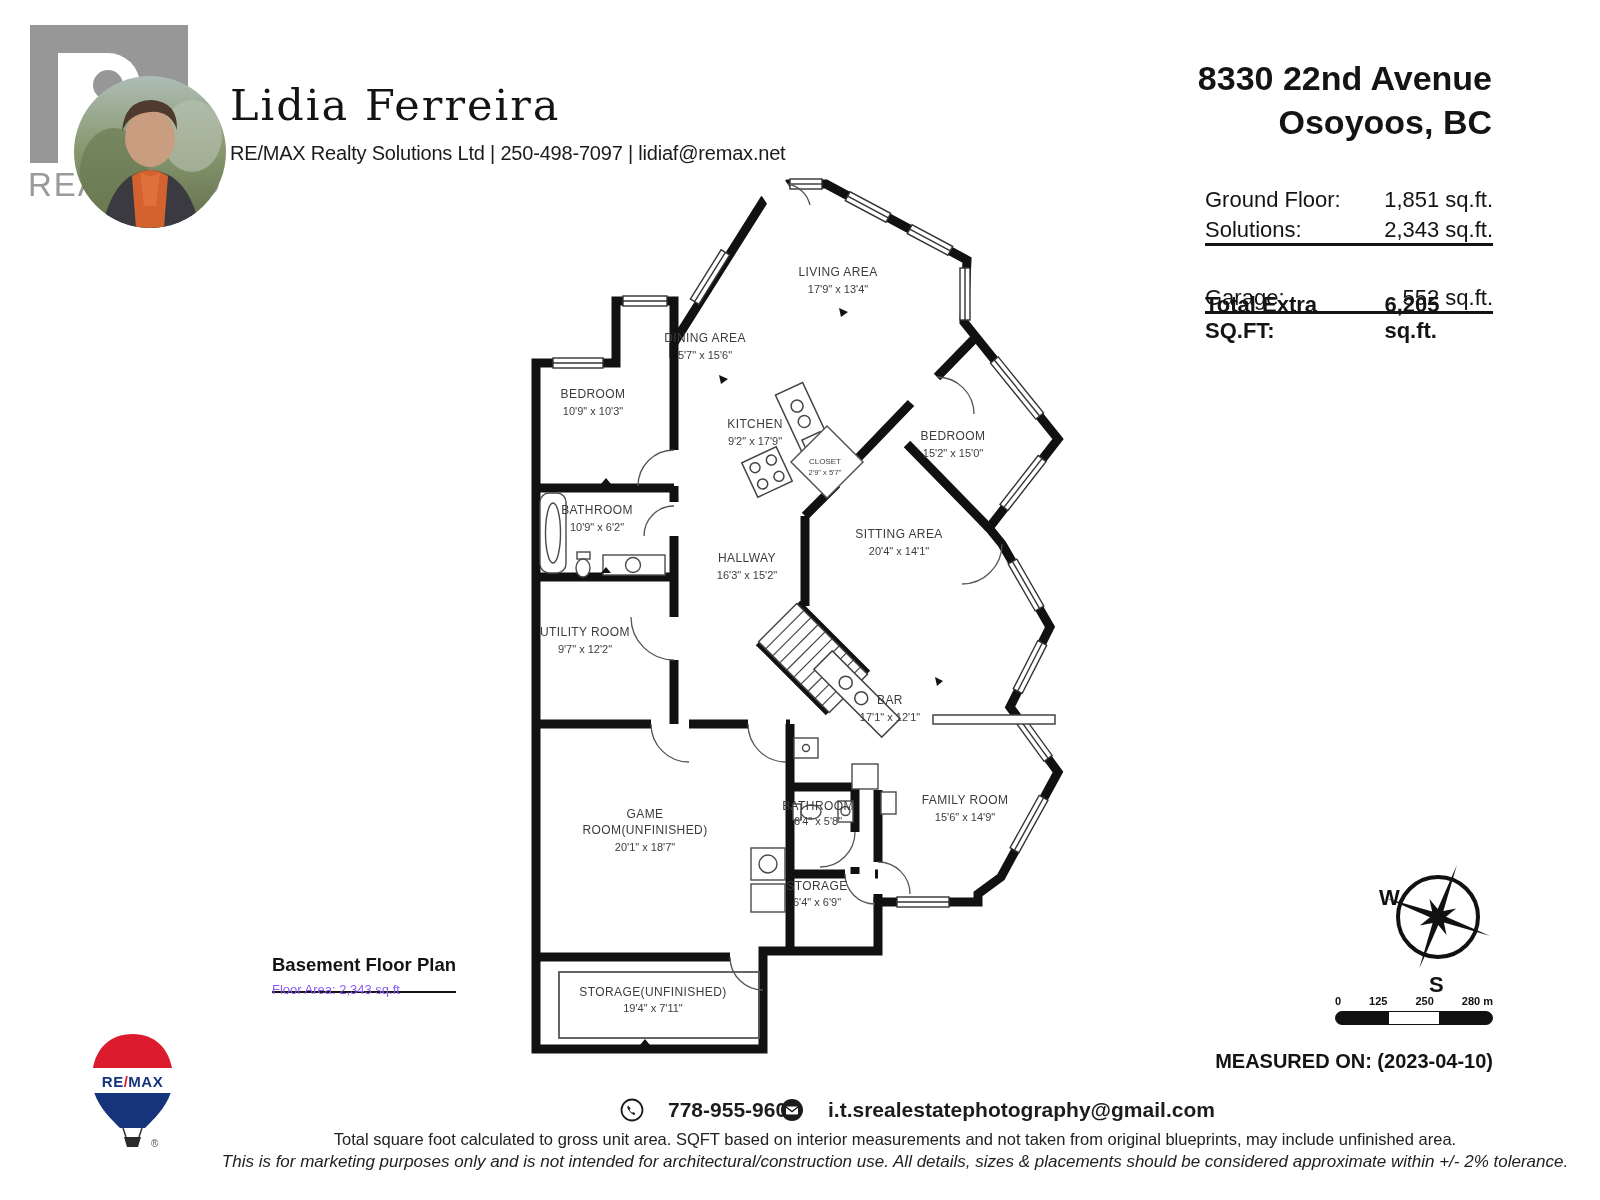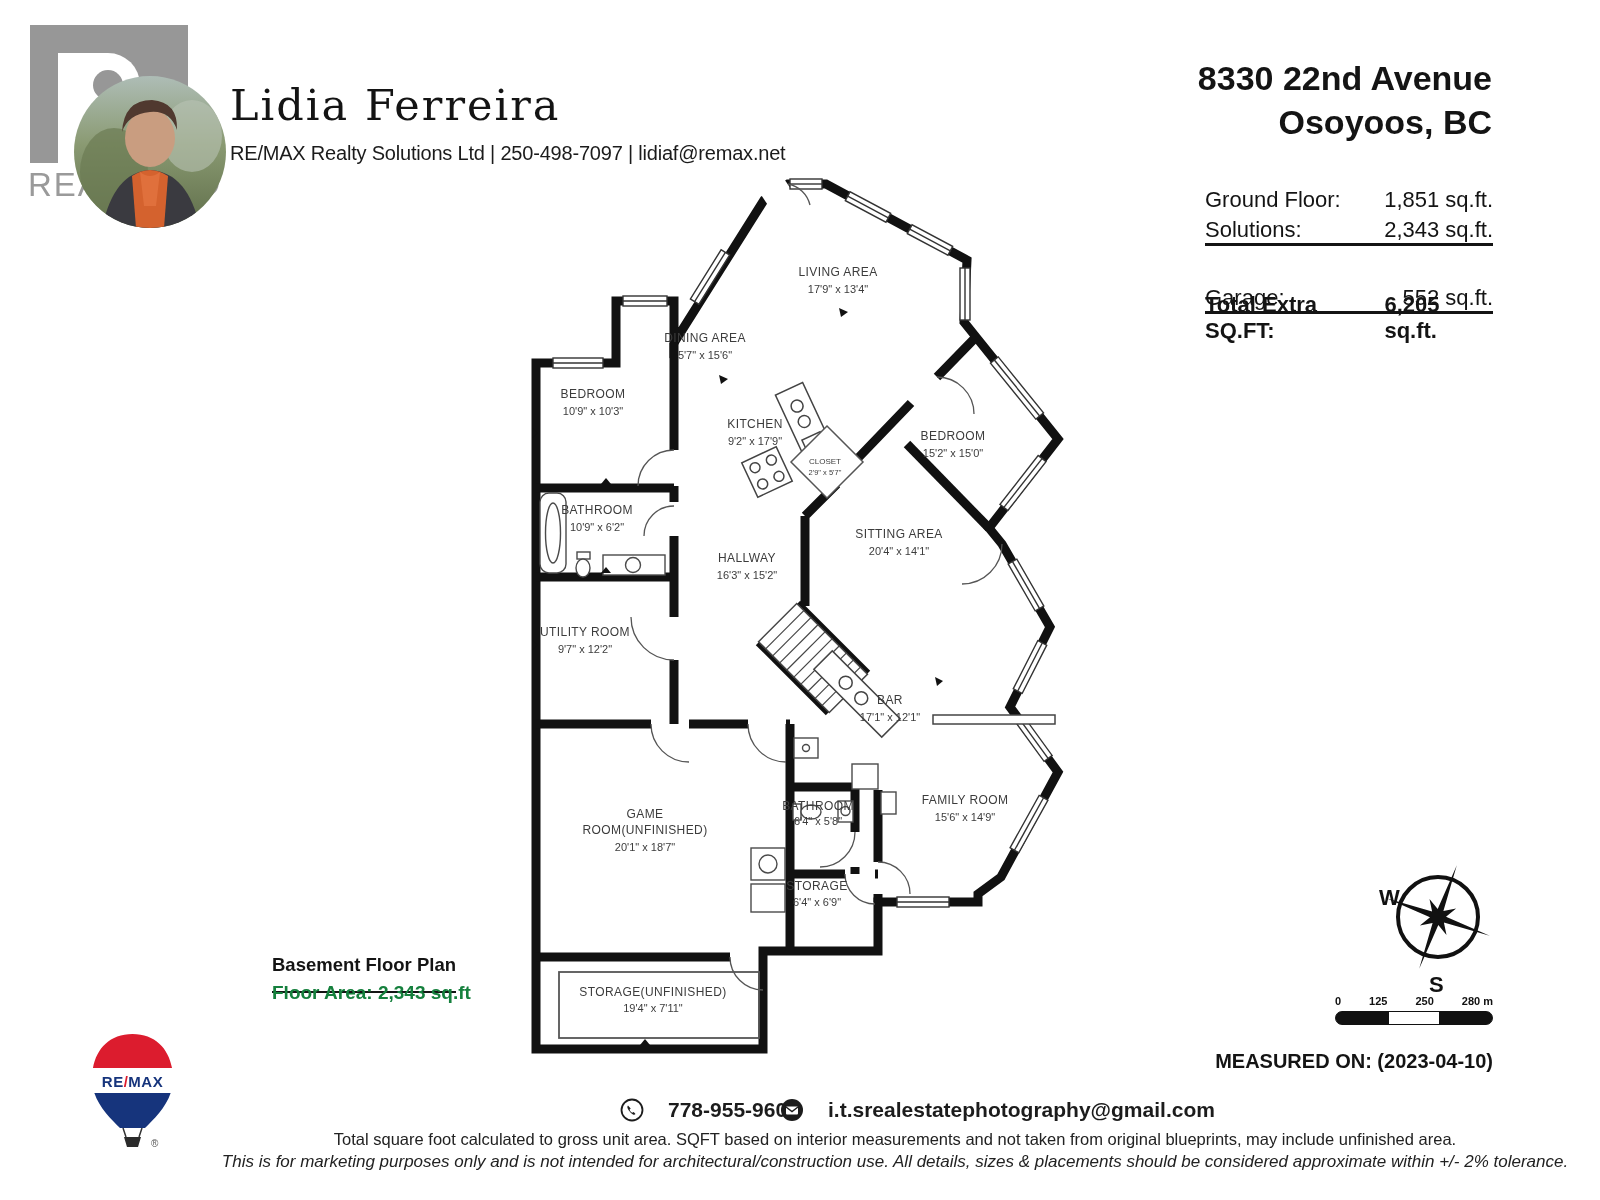--- a/index.html
+++ b/index.html
@@ -18,21 +18,21 @@
   
   .area-table{left:1205px;top:182px;width:288px;font-size:22px;}
   .arow{display:flex;justify-content:space-between;align-items:flex-end;height:30.5px;}
   .arow.uline{border-bottom:3px solid #141414;}
   .arow.bold{font-weight:700;}
   .arow.gap{margin-top:34px;}
 
   
   .cap-title{left:272px;top:954px;font-size:18.5px;font-weight:700;border-bottom:2.5px solid #141414;
              padding-bottom:15px;}
-  .cap-area{left:272px;top:982px;font-size:19px;color:#15803d;font-weight:bold;}
+  .cap-area{left:272px;top:982px;font-size:13px;color:#8b5cf6;}
 
   
   .measured{right:107px;top:1050px;font-size:20px;font-weight:700;}
   .f-item{top:1098px;display:flex;align-items:center;gap:24px;font-size:21px;font-weight:700;color:#1c1c1c;}
   .disc{left:190px;top:1130px;width:1410px;text-align:center;font-size:16.5px;color:#222;}
   .disc2{top:1152px;font-style:italic;font-size:17px;}
 
   
   .scalebar{left:1335px;top:995px;width:158px;}
   .sb-ticks{display:flex;justify-content:space-between;font-size:11px;font-weight:700;color:#111;margin-bottom:4px;}

